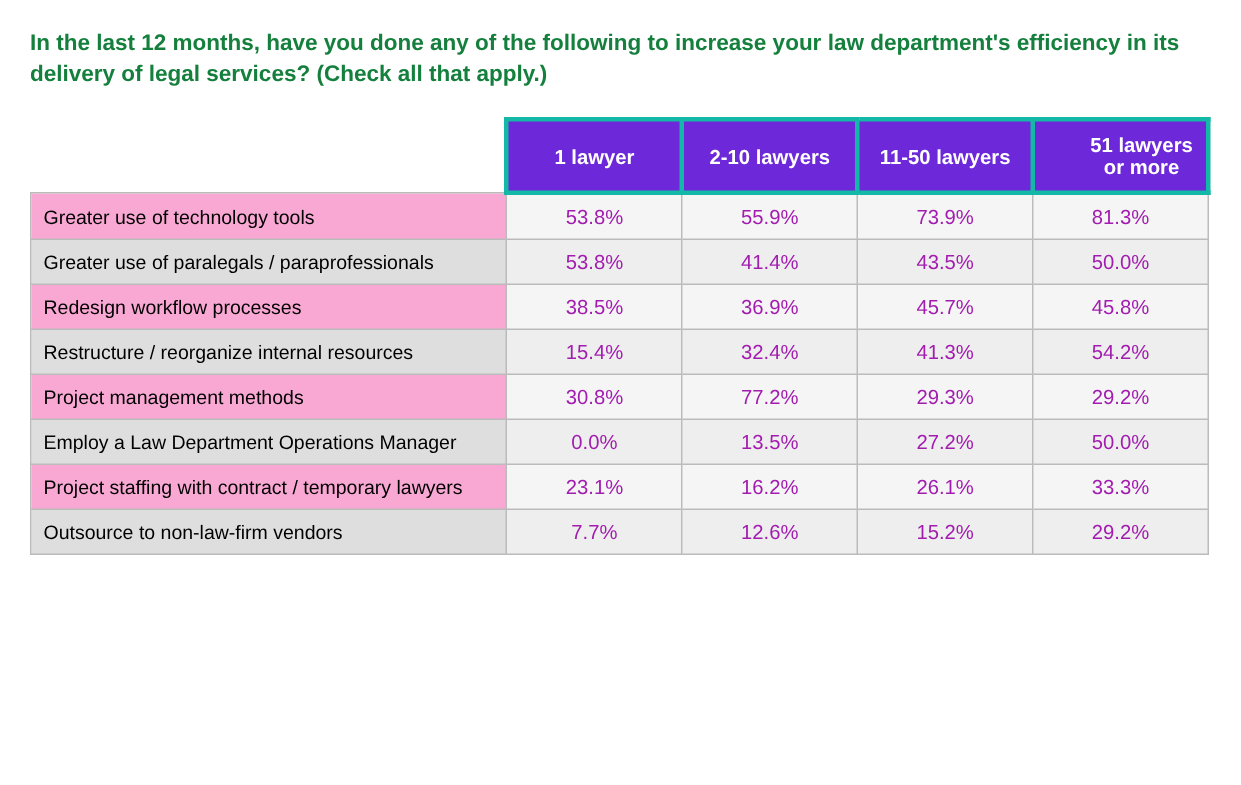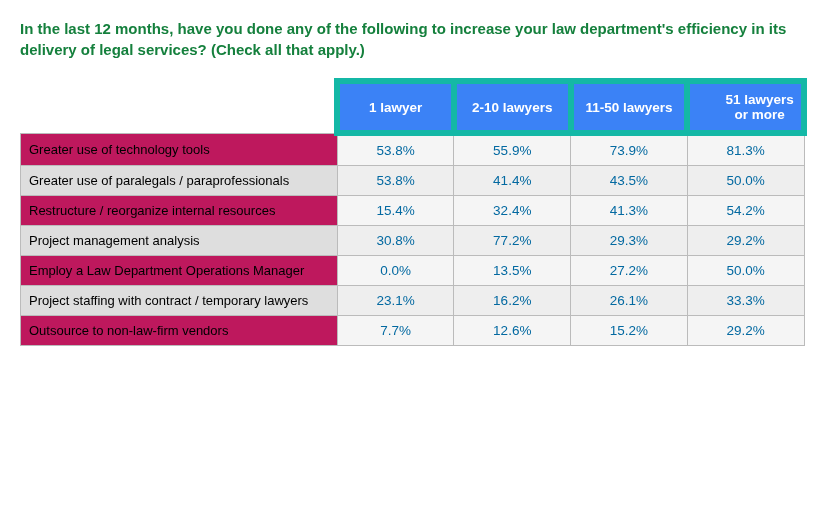--- a/index.html
+++ b/index.html
@@ -16,35 +16,35 @@
       line-height: 1.4;
       color: #15803d;
       margin-bottom: 18px;
     }
     table {
       width: 100%;
       border-collapse: collapse;
       font-size: 13.5px;
     }
     thead tr th {
-      background-color: #3b82f6;
+      background-color: #6d28d9;
       color: #fff;
       font-weight: bold;
       text-align: center;
       padding: 8px 6px;
-      border: 6px solid #14b8a6;
+      border: 3px solid #14b8a6;
       vertical-align: middle;
     }
     tbody tr td {
       border: 1px solid #bbb;
       padding: 7px 8px;
-      color: #0369a1;
+      color: #a21caf;
     }
     tbody tr td.row-label {
-      background-color: #be185d;
+      background-color: #f9a8d4;
       font-size: 13px;
       color: #000;
     }
     tbody tr td.value-cell {
       background-color: #f5f5f5;
       text-align: center;
     }
     tbody tr:nth-child(even) td.row-label {
       background-color: #dedede;
     }
@@ -80,28 +80,35 @@
         <td class="value-cell">81.3%</td>
       </tr>
       <tr>
         <td class="row-label">Greater use of paralegals / paraprofessionals</td>
         <td class="value-cell">53.8%</td>
         <td class="value-cell">41.4%</td>
         <td class="value-cell">43.5%</td>
         <td class="value-cell">50.0%</td>
       </tr>
       <tr>
+        <td class="row-label">Redesign workflow processes</td>
+        <td class="value-cell">38.5%</td>
+        <td class="value-cell">36.9%</td>
+        <td class="value-cell">45.7%</td>
+        <td class="value-cell">45.8%</td>
+      </tr>
+      <tr>
         <td class="row-label">Restructure / reorganize internal resources</td>
         <td class="value-cell">15.4%</td>
         <td class="value-cell">32.4%</td>
         <td class="value-cell">41.3%</td>
         <td class="value-cell">54.2%</td>
       </tr>
       <tr>
-        <td class="row-label">Project management analysis</td>
+        <td class="row-label">Project management methods</td>
         <td class="value-cell">30.8%</td>
         <td class="value-cell">77.2%</td>
         <td class="value-cell">29.3%</td>
         <td class="value-cell">29.2%</td>
       </tr>
       <tr>
         <td class="row-label">Employ a Law Department Operations Manager</td>
         <td class="value-cell">0.0%</td>
         <td class="value-cell">13.5%</td>
         <td class="value-cell">27.2%</td>

